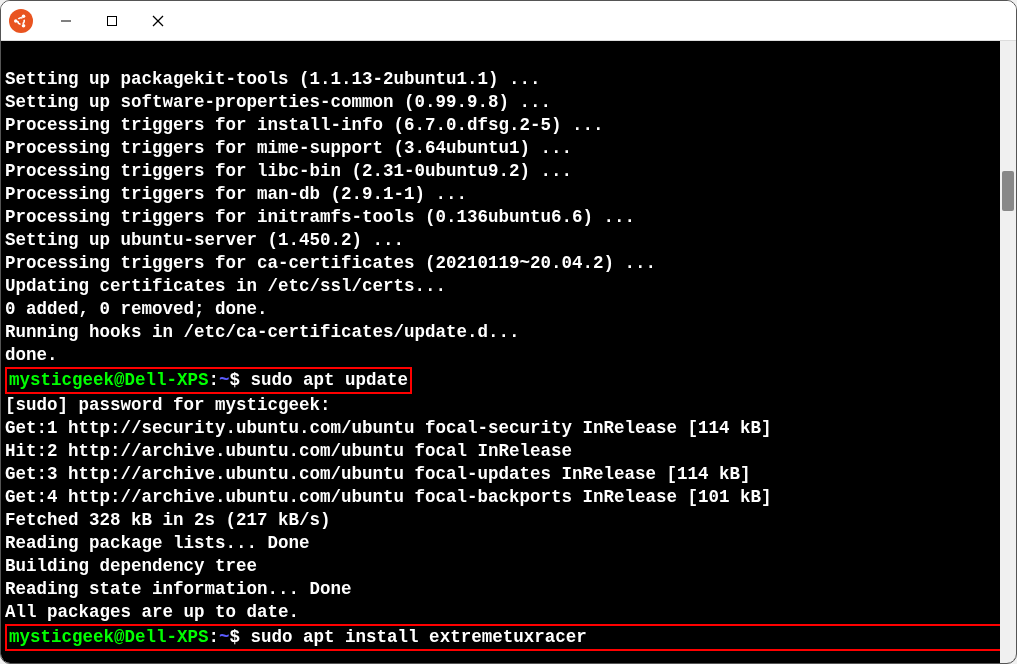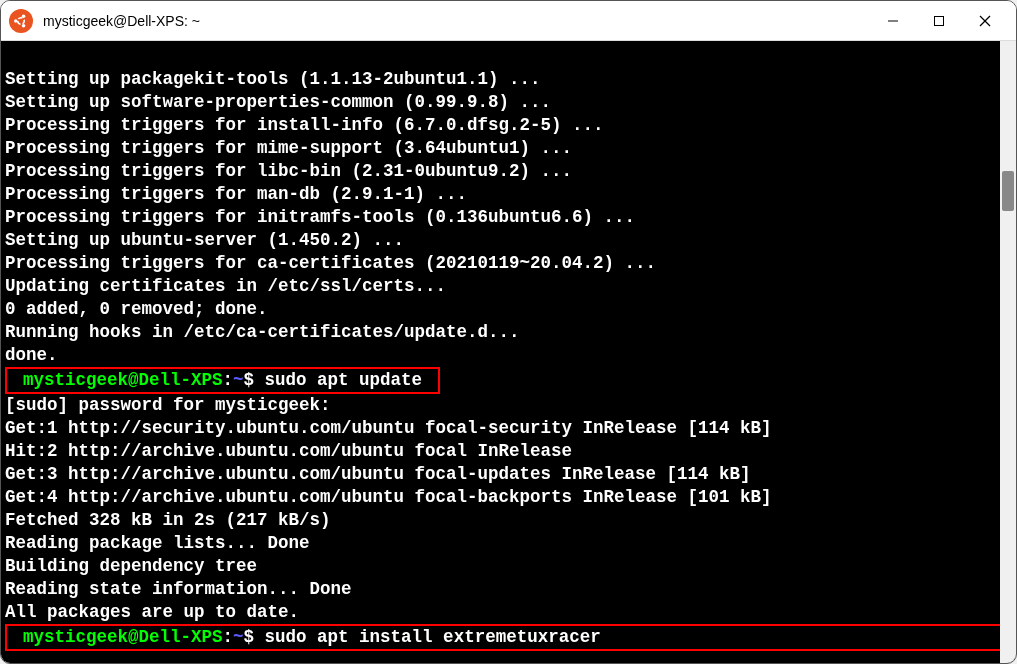--- a/index.html
+++ b/index.html
@@ -91,21 +91,21 @@
     }
     .prompt-dollar {
       color: #ffffff;
     }
     .command-text {
       color: #ffffff;
     }
     .highlight-box {
       border: 2px solid #ff0000;
       display: inline-block;
-      padding: 0 16px;
+      padding: 0 2px;
     }
     .line {
       display: block;
       min-height: 23px;
     }
     .scrollbar-track {
       position: absolute;
       right: 0;
       top: 40px;
       bottom: 0;
@@ -133,21 +133,20 @@
   <div class="titlebar">
     <div class="app-icon">
       <svg class="ubuntu-svg" viewBox="0 0 100 100">
         <circle cx="50" cy="50" r="50" fill="#E95420"></circle>
         <circle cx="21" cy="50" r="10" fill="#fff"></circle>
         <circle cx="64" cy="24" r="10" fill="#fff"></circle>
         <circle cx="64" cy="76" r="10" fill="#fff"></circle>
         <path d="M 50 50 m -18 0 a 18 18 0 1 0 36 0 a 18 18 0 1 0 -36 0" fill="none" stroke="#fff" stroke-width="9" stroke-dasharray="25 12"></path>
       </svg>
     </div>
-    <div class="window-title">mysticgeek@Dell-XPS: ~</div>
     <div class="window-controls">
       <div class="window-btn">
         <svg width="12" height="12" viewBox="0 0 12 12">
             <line x1="1" y1="6" x2="11" y2="6" stroke="#000" stroke-width="1"></line>
           </svg>
       </div>
       <div class="window-btn">
         <svg width="12" height="12" viewBox="0 0 12 12">
             <rect x="1.5" y="1.5" width="9" height="9" fill="none" stroke="#000" stroke-width="1"></rect>
           </svg>

